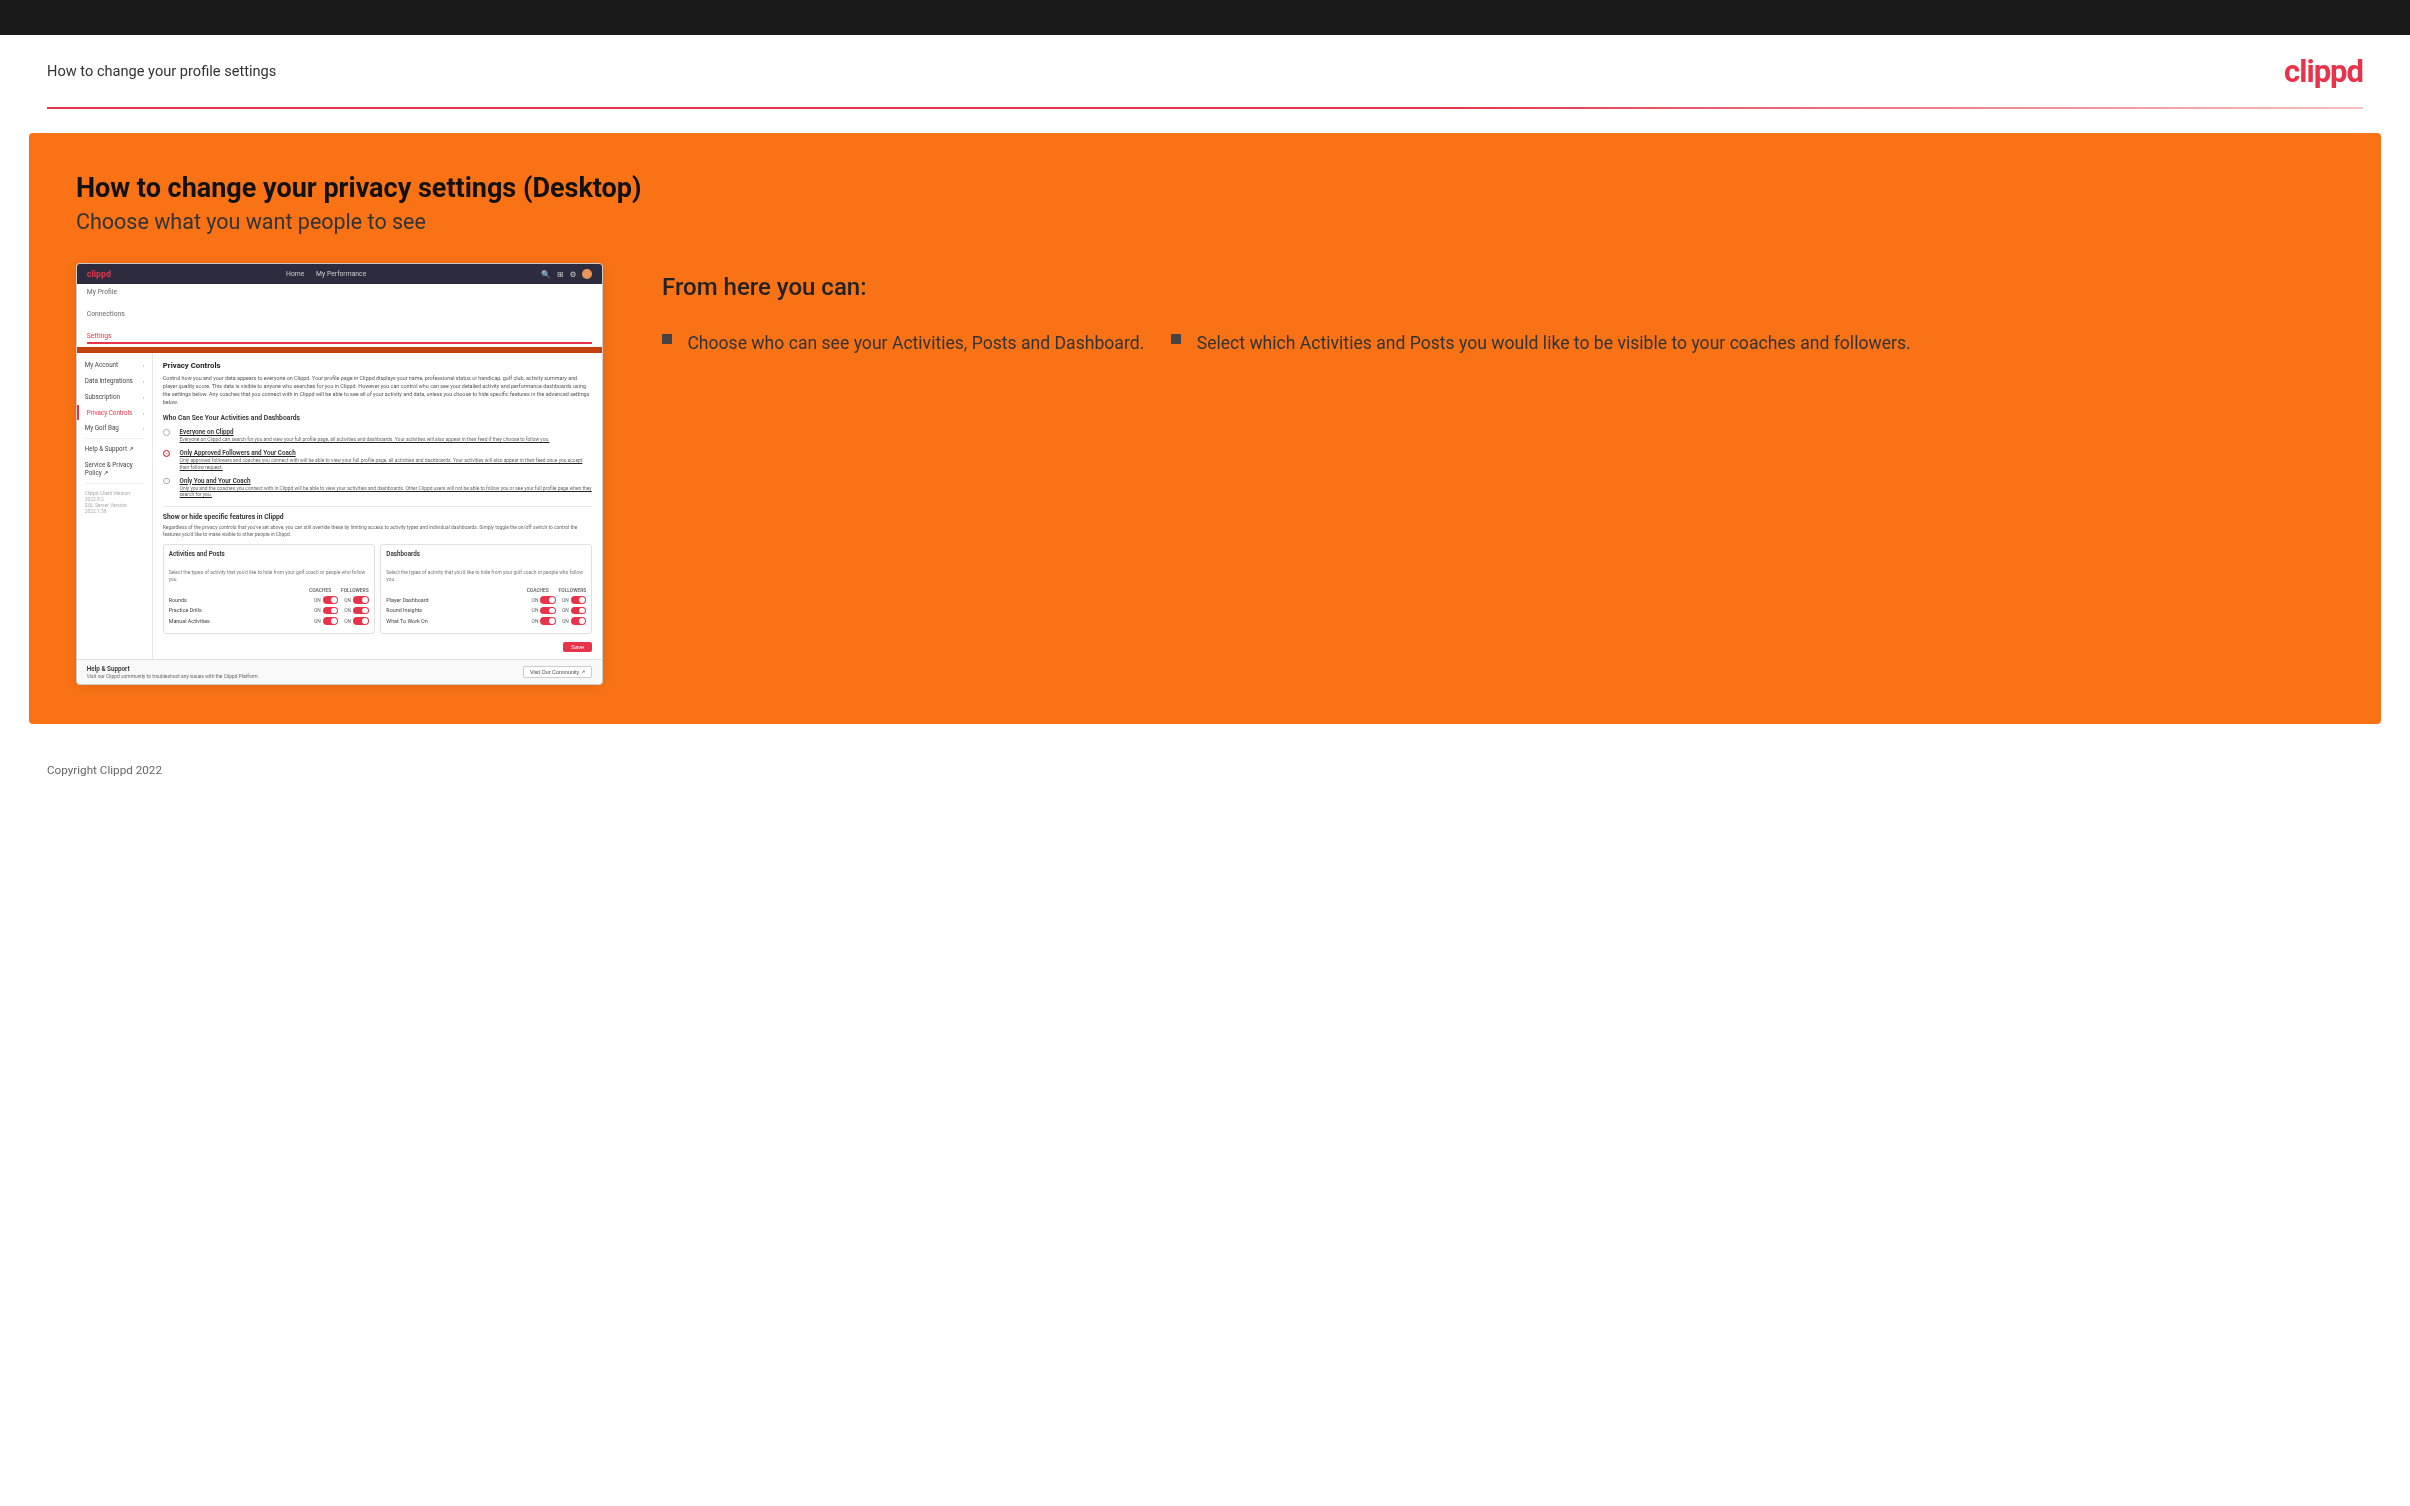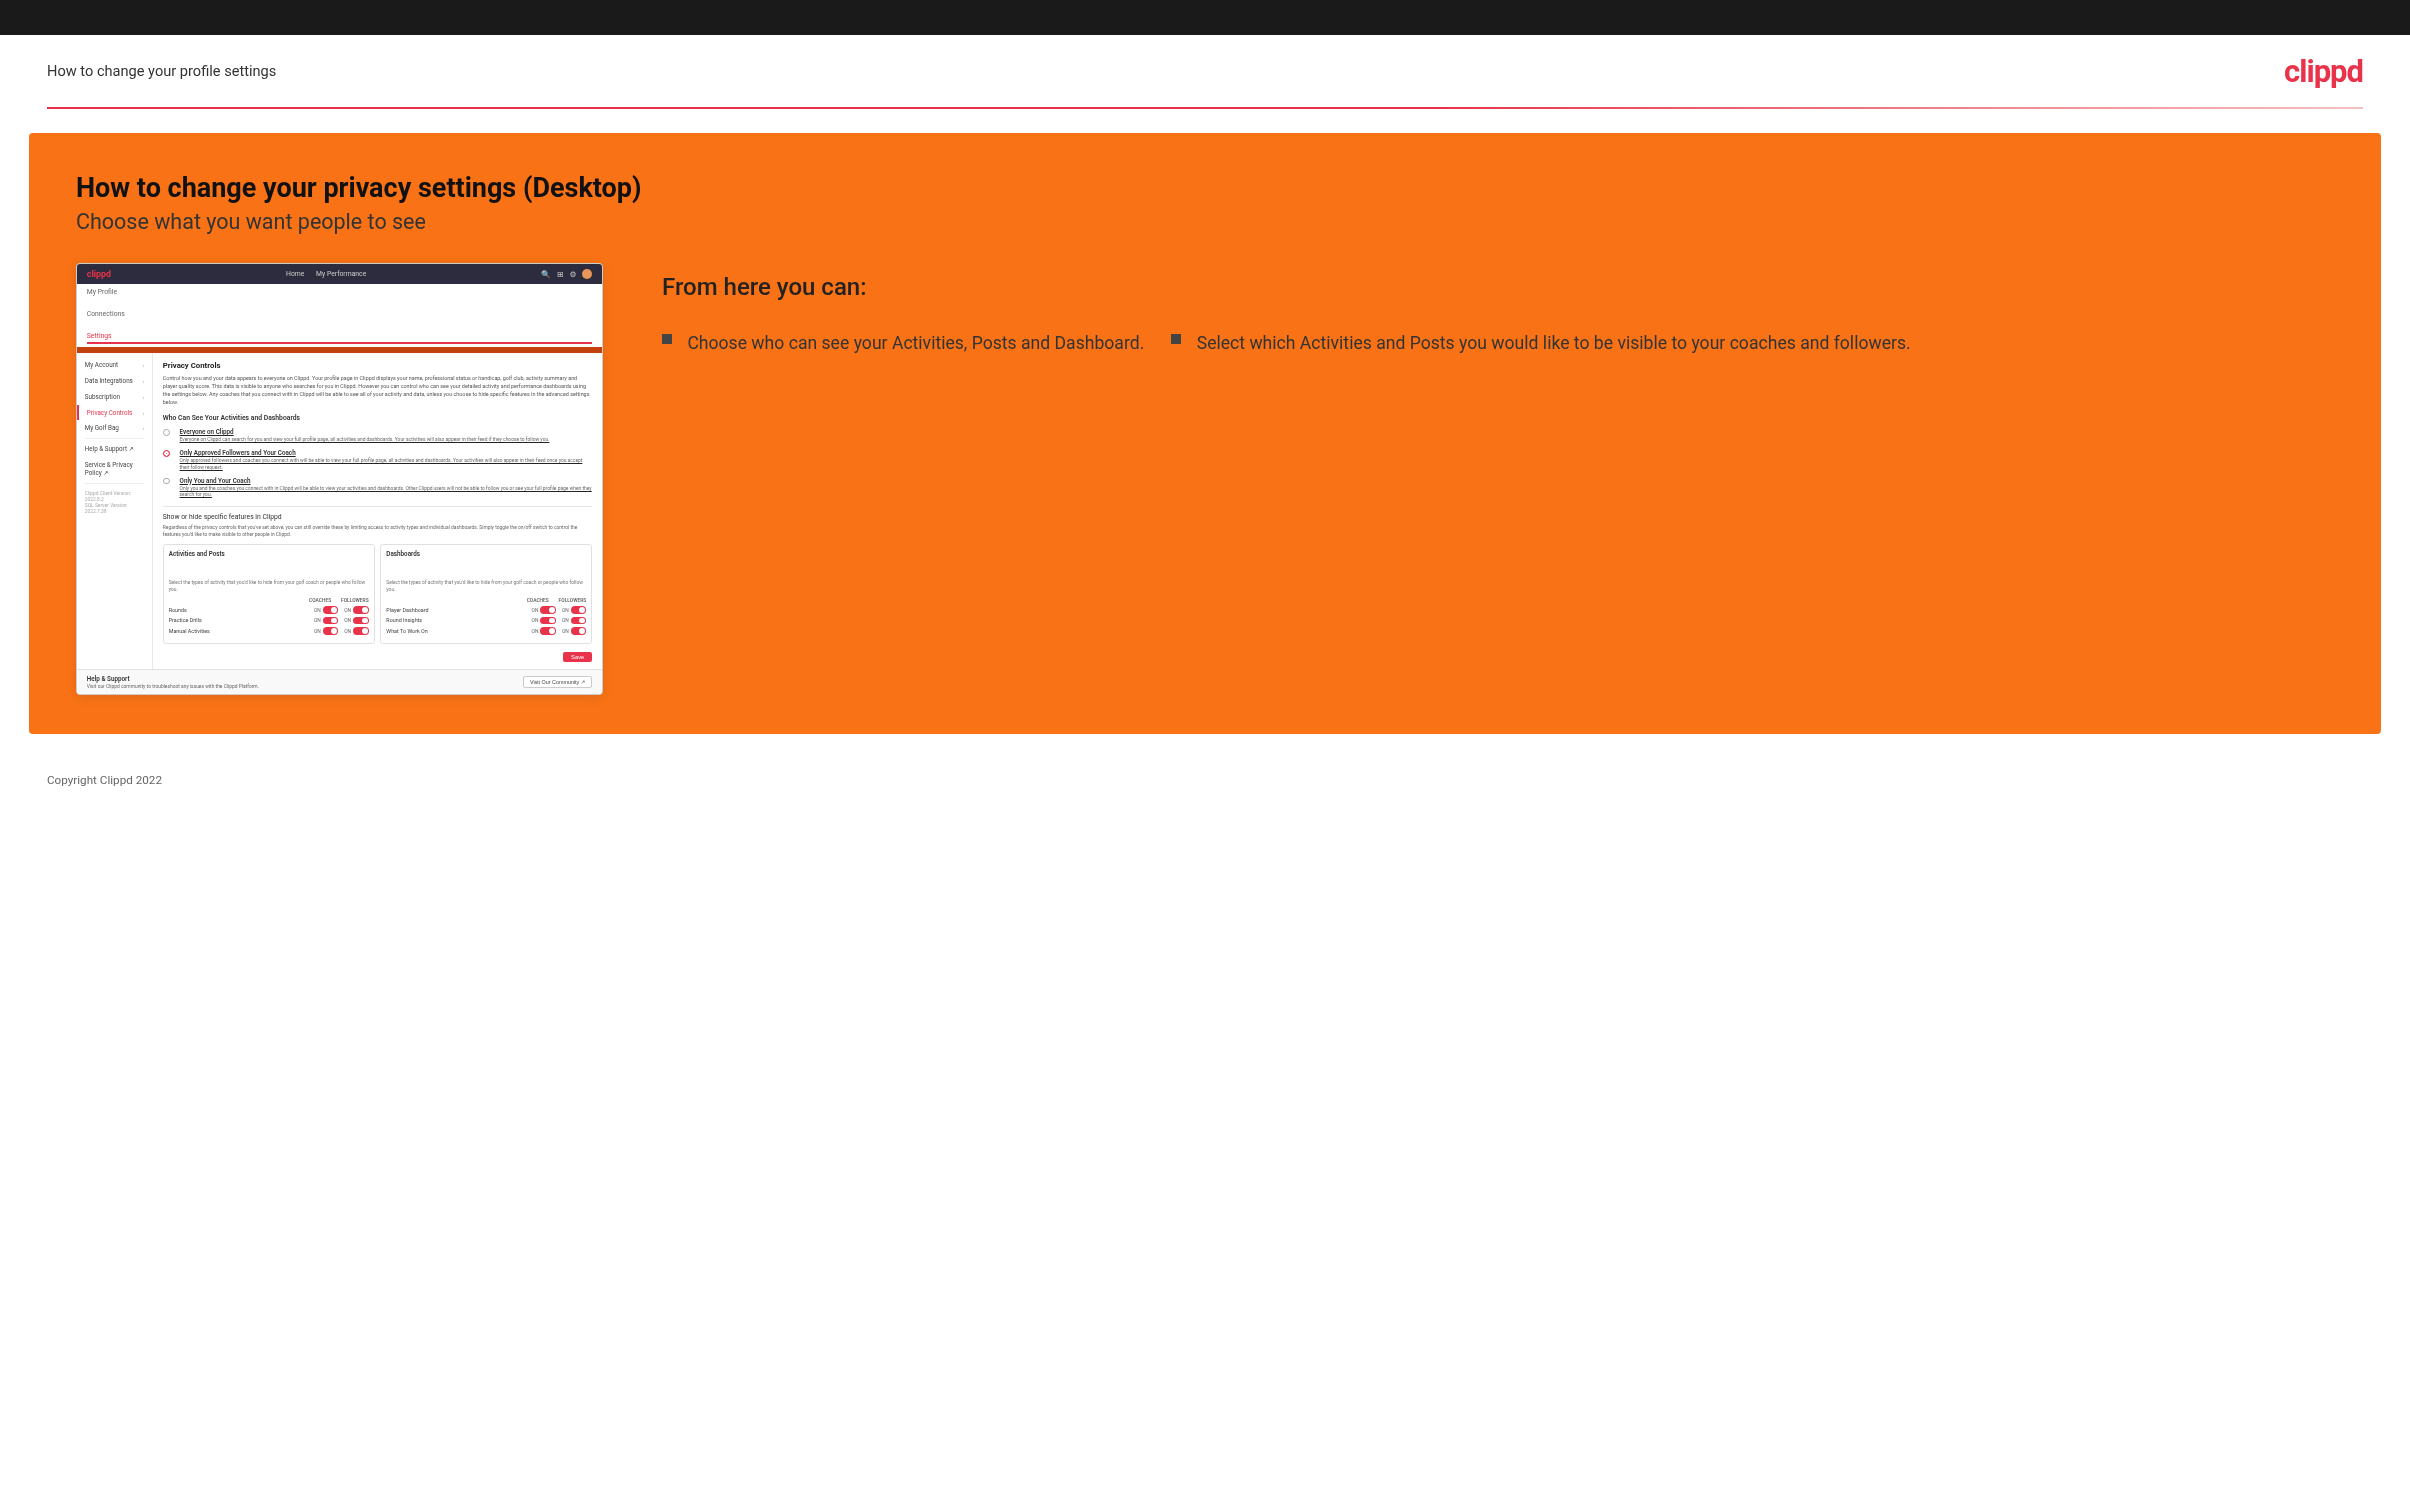--- a/index.html
+++ b/index.html
@@ -235,21 +235,21 @@
     }
 
     .mockup-divider {
       height: 1px;
       background: #e8e8e8;
       margin: 5.9px 0;
     }
 
     .mockup-features-title {
       font-size: 6.8px;
-      font-weight: 400;
+      font-weight: 700;
       color: #333;
       margin-bottom: 2.9px;
     }
     .mockup-features-desc {
       font-size: 4.9px;
       color: #666;
       line-height: 1.5;
       margin-bottom: 5.9px;
     }
 
@@ -261,21 +261,21 @@
     .mockup-toggle-section {
       flex: 1;
       border: 1px solid #e0e0e0;
       border-radius: 2.9px;
       padding: 4.9px;
     }
     .mockup-toggle-section-title {
       font-size: 6.3px;
       font-weight: 600;
       color: #333;
-      margin-bottom: 21px;
+      margin-bottom: 11px;
     }
     .mockup-toggle-section-desc {
       font-size: 4.9px;
       color: #777;
       line-height: 1.4;
       margin-bottom: 3.9px;
     }
     .mockup-toggle-header {
       display: flex;
       justify-content: flex-end;

